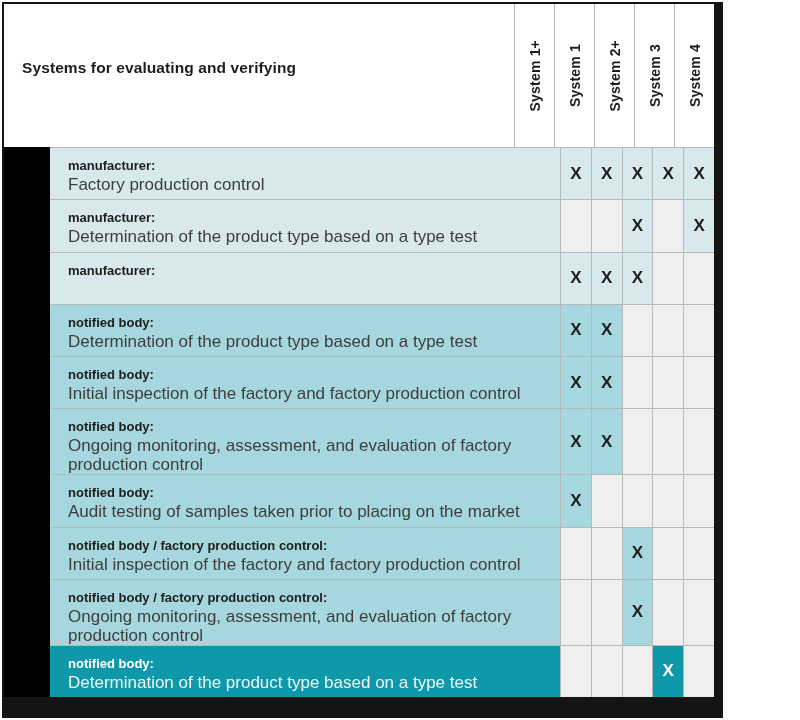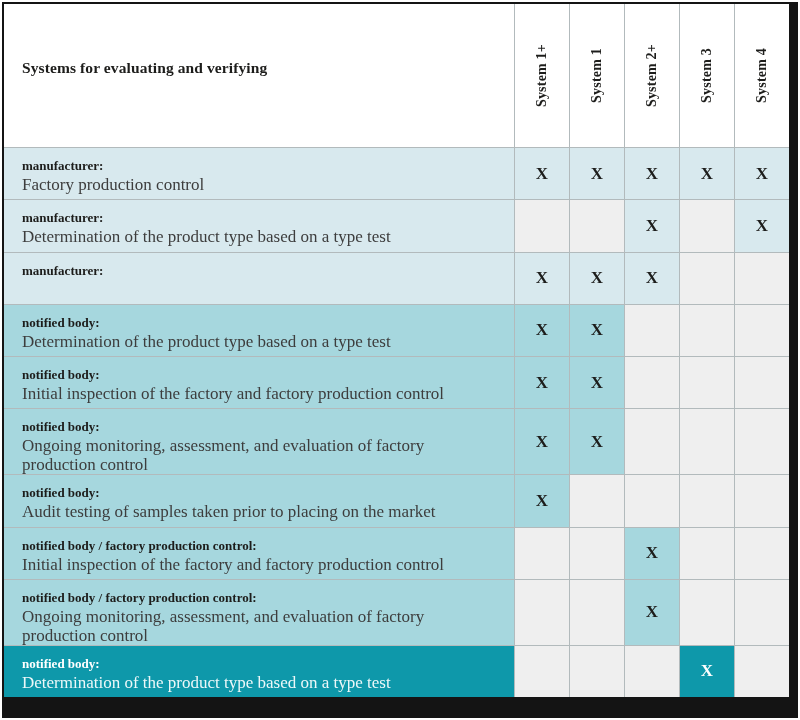--- a/index.html
+++ b/index.html
@@ -14,30 +14,29 @@
   .stage {
     position: relative;
     width: 800px;
     height: 720px;
     overflow: hidden;
   }
   .frame {
     position: absolute;
     left: 2px;
     top: 2px;
-    width: 796px;
+    width: 721px;
     height: 716px;
     box-sizing: border-box;
     background: #000000;
     border: 2px solid var(--frame-border, #141414);
     border-right-width: 9px;
     border-bottom-width: 21px;
     display: flex;
     flex-direction: column;
-    font-family: Liberation Serif, serif;
   }
   
   .header-row {
     height: 143px;
     flex: 0 0 143px;
     display: flex;
     background: #ffffff;
   }
   .title-cell {
     width: 510px;
@@ -70,20 +69,21 @@
     font-weight: bold;
     color: var(--heading-text, #1d1d1b);
     white-space: nowrap;
     letter-spacing: 0.2px;
   }
   
   .tbody {
     flex: 1;
     display: flex;
     flex-direction: column;
+    margin-left: 46px;
   }
   .row {
     flex: 1;
     display: flex;
     border-top: 1px solid var(--grid-line, #b2babc);
     box-sizing: border-box;
   }
   .label-cell {
     width: 510px;
     flex: 0 0 510px;

